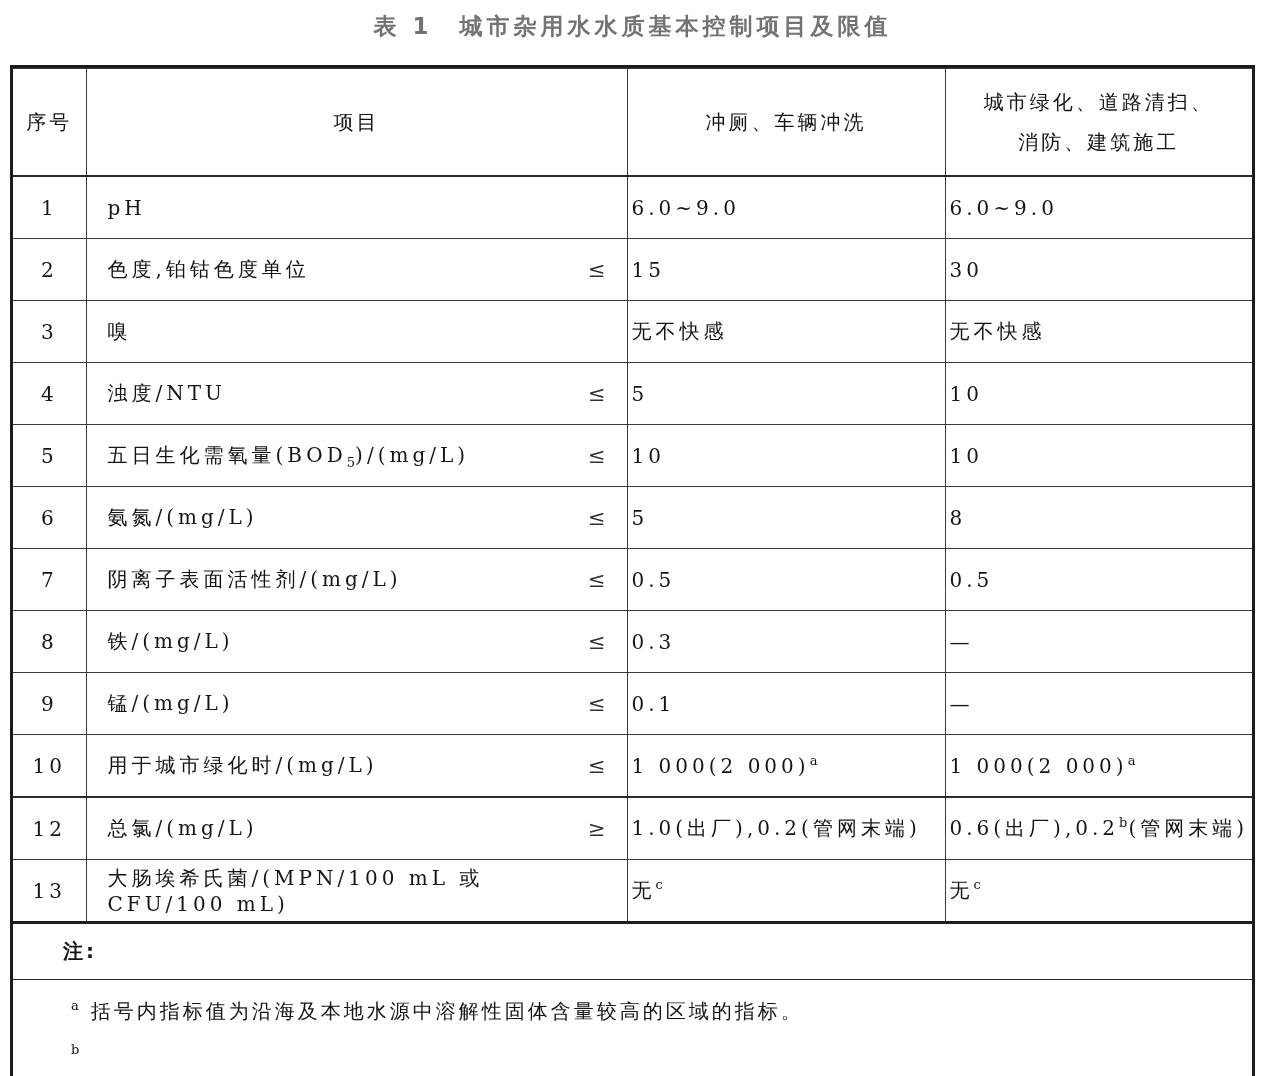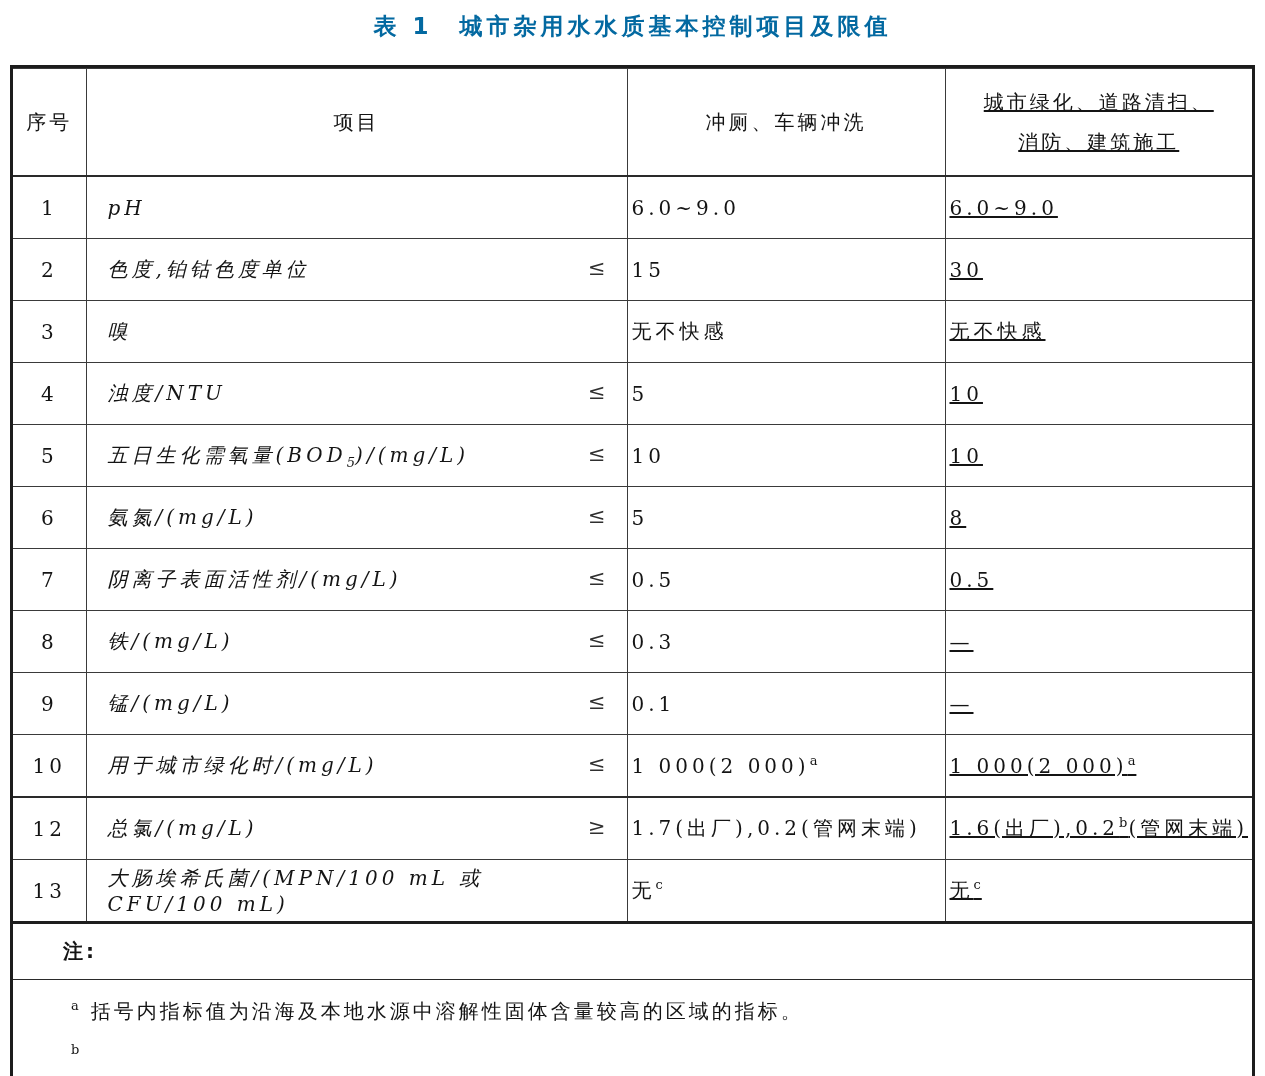--- a/index.html
+++ b/index.html
@@ -16,21 +16,21 @@
   }
   .title {
     margin: 9px 0 0 0;
     height: 56px;
     text-align: center;
     font-family: "DejaVu Sans", "Liberation Sans", sans-serif;
     font-weight: bold;
     font-size: 23px;
     letter-spacing: 4px;
     line-height: 34px;
-    color: #0369a1;
+    color: #737373;
   }
   .table-frame {
     margin: 0 10px;
     border: 3px solid #1c1c1c;
     background: #ffffff;
   }
   table.limits {
     width: 100%;
     border-collapse: collapse;
     table-layout: fixed;
@@ -38,43 +38,42 @@
   table.limits th, table.limits td {
     border: 1px solid #3a3a3a;
     font-weight: normal;
     font-size: 20px;
     letter-spacing: 4px;
     vertical-align: middle;
     padding: 4px;
     overflow: hidden;
   }
   table.limits th:first-child, table.limits td:first-child { border-left: none; }
-  table.limits th:last-child,  table.limits td:last-child  { border-right: none; text-decoration: underline; }
+  table.limits th:last-child,  table.limits td:last-child  { border-right: none; }
   tr.head th {
     height: 98px;
     border-bottom: 2px solid #2a2a2a;
     text-align: center;
     font-family: "DejaVu Sans", "Liberation Sans", sans-serif;
     font-size: 20px;
     letter-spacing: 3px;
   }
   tr.head th.h4 {
     padding: 0 27px;
     line-height: 40px;
   }
   tr.body-row td { height: 53px; }
   tr.sep-top td { border-top: 2.5px solid #2a2a2a; }
   tr.body-row:last-child td { border-bottom: none; }
   td.c-no { text-align: center; }
   td.c-item .cellflex {
     display: flex;
     justify-content: space-between;
-    align-items: flex-start;
+    align-items: center;
     padding: 0 17px 0 17px;
-    font-style: italic;
   }
   td.c-val { text-align: left; }
   .sym { font-size: 21px; letter-spacing: 0; color: #2f2f2f; }
   sub.s5 { font-size: 13px; letter-spacing: 0; }
   sup.sp { font-size: 13px; letter-spacing: 1px; vertical-align: super; line-height: 0; }
   .note-row {
     border-top: 3px solid #1e1e1e;
     height: 55px;
     display: flex;
     align-items: center;
@@ -247,22 +246,22 @@
 
 
       <tr class="body-row sep-top">
         <td class="c-no">12</td>
         <td class="c-item">
           <div class="cellflex">
               <span>总氯/(mg/L)</span>
               <span class="sym">≥</span>
             </div>
         </td>
-        <td class="c-val">1.7(出厂),0.2(管网末端)</td>
-        <td class="c-val"><span>1.6(出厂),0.2</span><sup class="sp">b</sup><span>(管网末端)</span></td>
+        <td class="c-val">1.0(出厂),0.2(管网末端)</td>
+        <td class="c-val"><span>0.6(出厂),0.2</span><sup class="sp">b</sup><span>(管网末端)</span></td>
       </tr>
 
       <tr class="body-row">
         <td class="c-no">13</td>
         <td class="c-item">
           <div class="cellflex">
               <span>大肠埃希氏菌/(MPN/100 mL 或 CFU/100 mL)</span>
               <span class="sym"></span>
             </div>
         </td>

